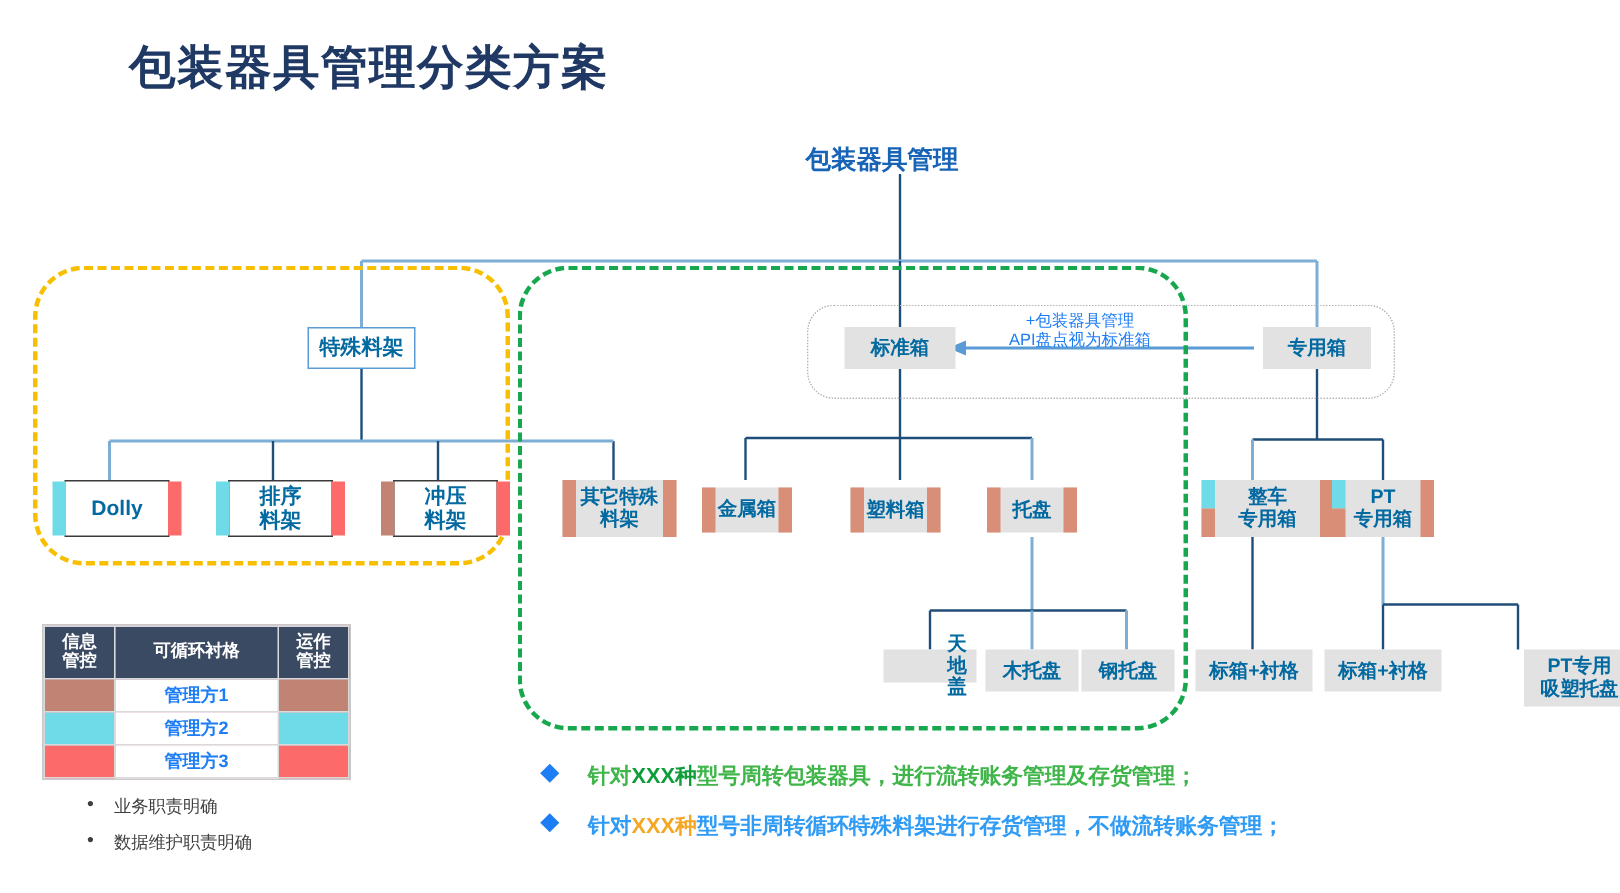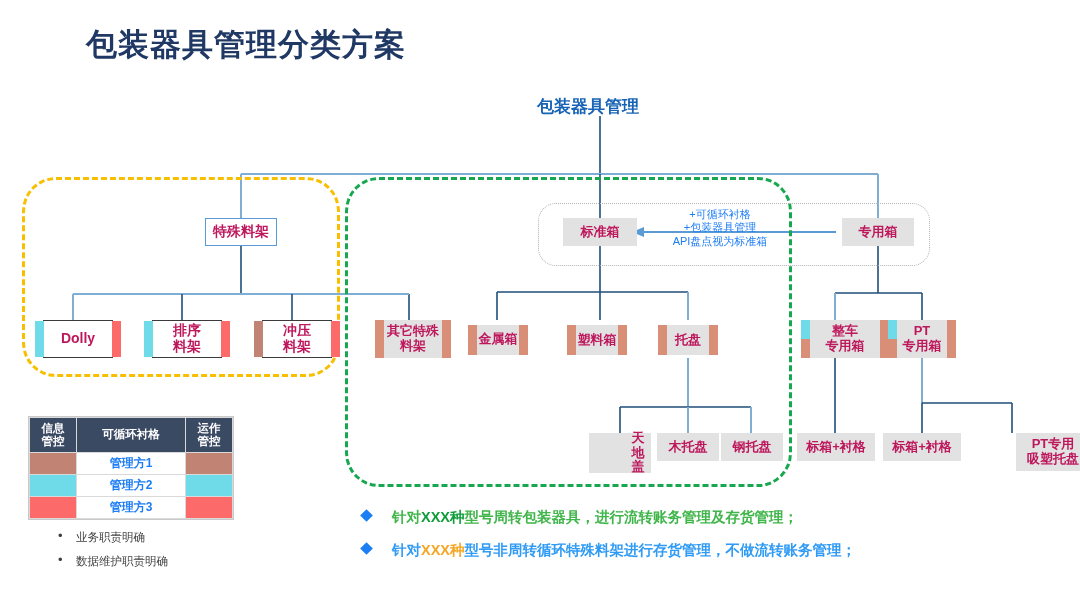--- a/index.html
+++ b/index.html
@@ -24,21 +24,21 @@
   
   .root-label{
     position:absolute;left:537px;top:95px;width:130px;text-align:left;
     font-size:17px;font-weight:bold;color:#1763b6;white-space:nowrap;z-index:5;
   }
 
   
   .node{
     position:absolute;box-sizing:border-box;
     display:flex;align-items:center;justify-content:center;
-    text-align:center;font-weight:bold;color:#be185d;
+    text-align:center;font-weight:bold;color:#0369a1;
     line-height:1.12;z-index:4;
   }
   .node .txt{display:block;padding:0 2px;}
 
   
   .n-grey{background:#e2e2e2;font-size:13px;}
   
   .n-outline{background:#ffffff;border:1.6px solid #5b9bd5;font-size:14px;}
   
   .n-white{background:#ffffff;border:1.8px solid #3a3a3a;font-size:14px;}
@@ -177,21 +177,20 @@
 
   <div class="node n-grey" style="left:563px;top:218px;width:74px;height:28px;">
     <span class="txt">标准箱</span>
   </div>
 
   <div class="node n-grey" style="left:842px;top:218px;width:72px;height:28px;">
     <span class="txt">专用箱</span>
   </div>
 
   <div class="annot" style="left:620px;top:208px;width:200px;">
-    <div>+可循环衬格</div>
     <div>+包装器具管理</div>
     <div>API盘点视为标准箱</div>
   </div>
 
   <div class="node n-white" style="left:43px;top:320px;width:70px;height:38px;">
     <span class="bar left" style="background:#6fdbe8;"></span>
     <span class="bar right" style="background:#fc6a6a;"></span>
     <span class="txt">Dolly</span>
   </div>
 
@@ -257,21 +256,21 @@
       <i style="background:#6fdbe8;"></i>
         <i style="background:#d98e78;"></i>
     </span>
     <span class="bar inright" style="background:#d98e78;"></span>
     <span class="txt">
       <span>PT</span><br>
       <span>专用箱</span>
     </span>
   </div>
 
-  <div class="node n-grey" style="left:589px;top:433px;width:62px;height:40px;padding-left:36px;">
+  <div class="node n-grey" style="left:589px;top:433px;width:62px;height:22px;padding-left:36px;">
     <span class="txt">天地盖</span>
   </div>
 
   <div class="node n-grey" style="left:657px;top:433px;width:62px;height:28px;">
     <span class="txt">木托盘</span>
   </div>
 
   <div class="node n-grey" style="left:721px;top:433px;width:62px;height:28px;">
     <span class="txt">钢托盘</span>
   </div>

